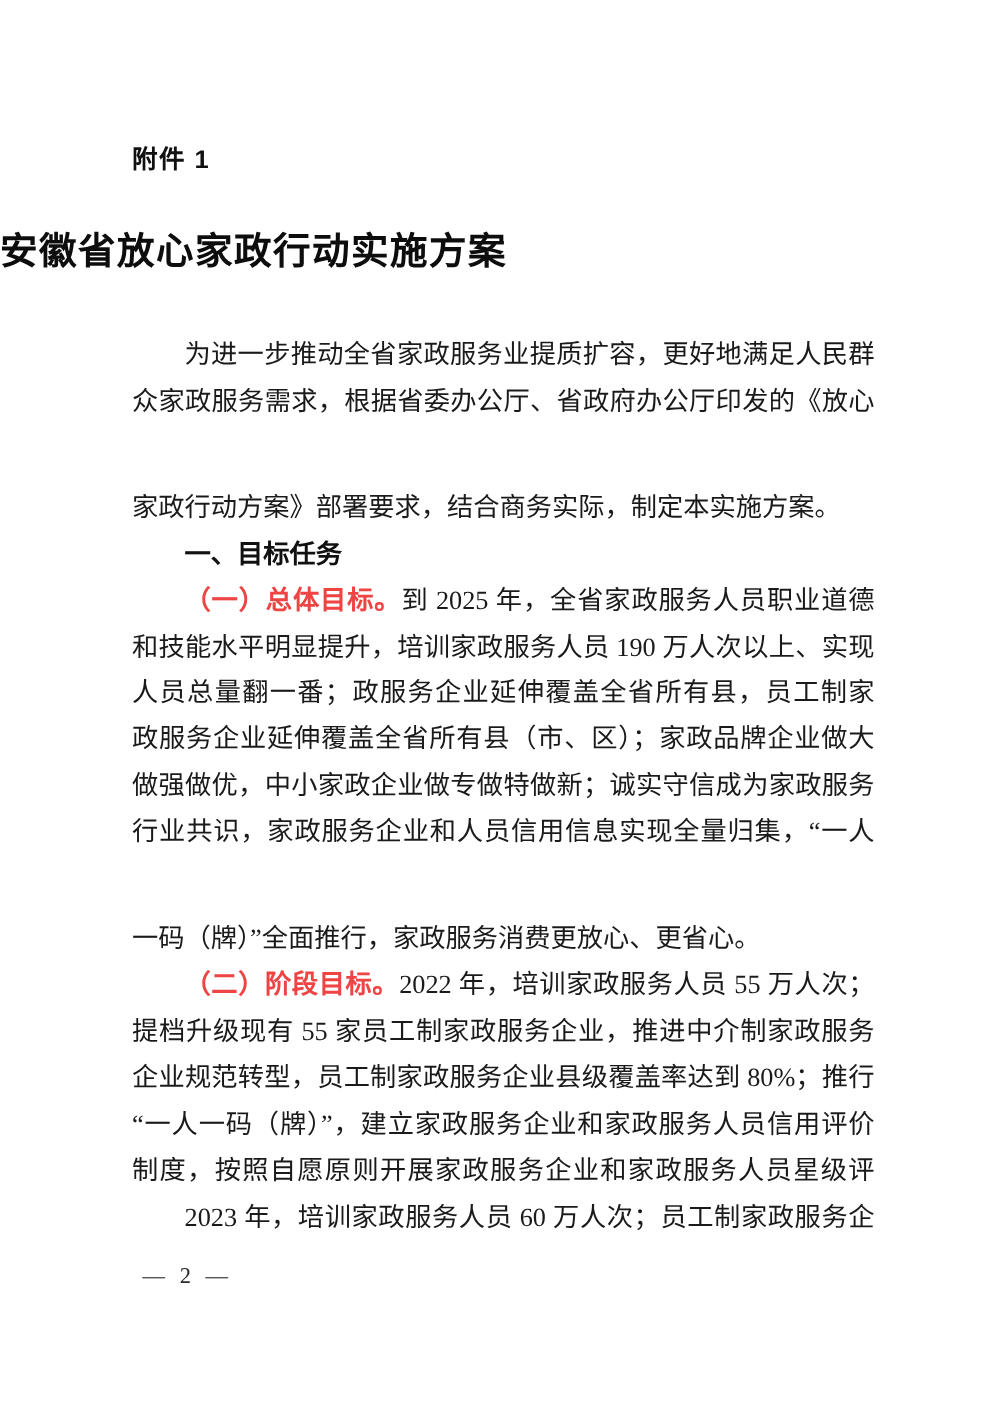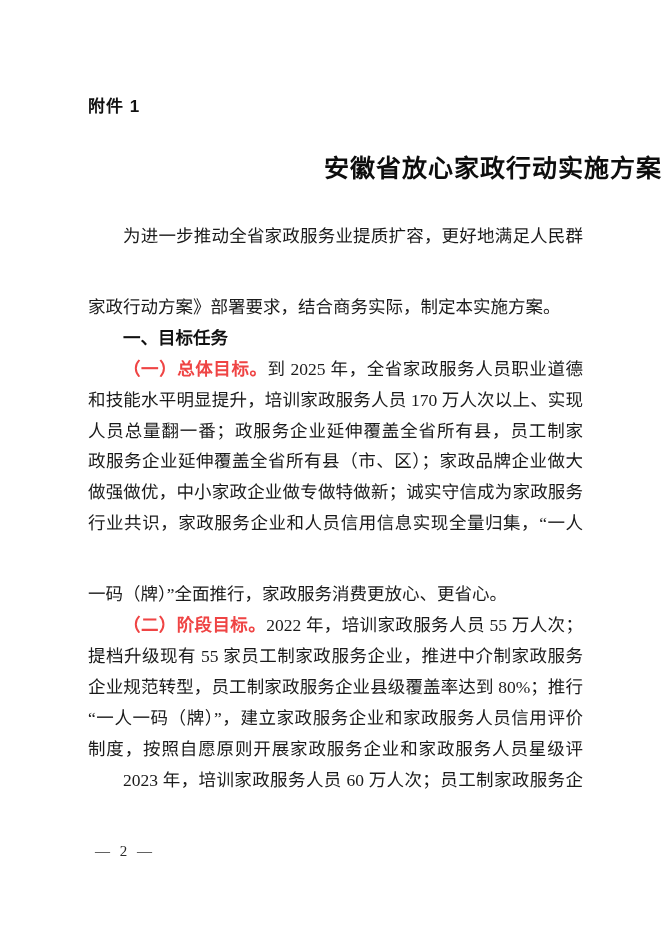--- a/index.html
+++ b/index.html
@@ -25,21 +25,21 @@
     font-weight: 600;
     color: #111111;
     letter-spacing: 1px;
   }
   .doc-title {
     position: absolute;
     left: 0;
     right: 0;
     top: 153px;
     margin: 0;
-    text-align: right;
+    text-align: left;
     font-size: 25px;
     line-height: 32px;
     font-weight: 700;
     letter-spacing: 1px;
     color: #0d0d0d;
     font-family: "Liberation Serif", "DejaVu Serif", serif;
   }
   .body-block {
     position: absolute;
     left: 88px;
@@ -84,26 +84,27 @@
 
 <div class="page">
 
   <div class="attachment">附件 1</div>
 
   <h1 class="doc-title">安徽省放心家政行动实施方案</h1>
 
   <div class="body-block">
 
     <div class="t-line ind">为进一步推动全省家政服务业提质扩容，更好地满足人民群</div>
+    <div class="t-line">众家政服务需求，根据省委办公厅、省政府办公厅印发的《放心</div>
     <div class="t-line end">家政行动方案》部署要求，结合商务实际，制定本实施方案。</div>
 
     <div class="t-line ind sec-heading">一、目标任务</div>
 
     <div class="t-line ind"><span class="lead">（一）总体目标。</span><span>到 2025 年，全省家政服务人员职业道德</span></div>
-    <div class="t-line">和技能水平明显提升，培训家政服务人员 170 万人次以上、实现</div>
+    <div class="t-line">和技能水平明显提升，培训家政服务人员 190 万人次以上、实现</div>
     <div class="t-line">人员总量翻一番；政服务企业延伸覆盖全省所有县，员工制家</div>
     <div class="t-line">政服务企业延伸覆盖全省所有县（市、区）；家政品牌企业做大</div>
     <div class="t-line">做强做优，中小家政企业做专做特做新；诚实守信成为家政服务</div>
     <div class="t-line">行业共识，家政服务企业和人员信用信息实现全量归集，“一人</div>
     <div class="t-line end">一码（牌）”全面推行，家政服务消费更放心、更省心。</div>
 
     <div class="t-line ind"><span class="lead">（二）阶段目标。</span><span>2022 年，培训家政服务人员 55 万人次；</span></div>
     <div class="t-line">提档升级现有 55 家员工制家政服务企业，推进中介制家政服务</div>
     <div class="t-line">企业规范转型，员工制家政服务企业县级覆盖率达到 80%；推行</div>
     <div class="t-line">“一人一码（牌）”，建立家政服务企业和家政服务人员信用评价</div>

